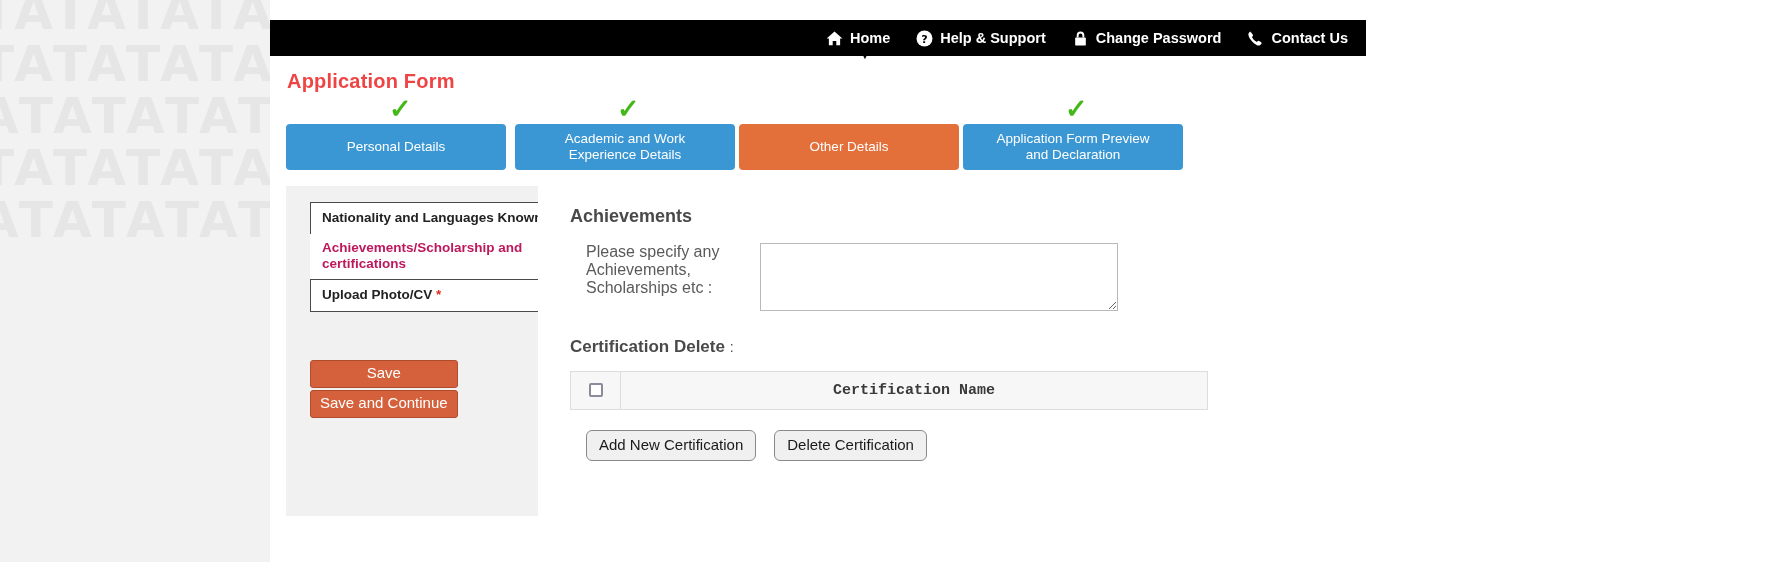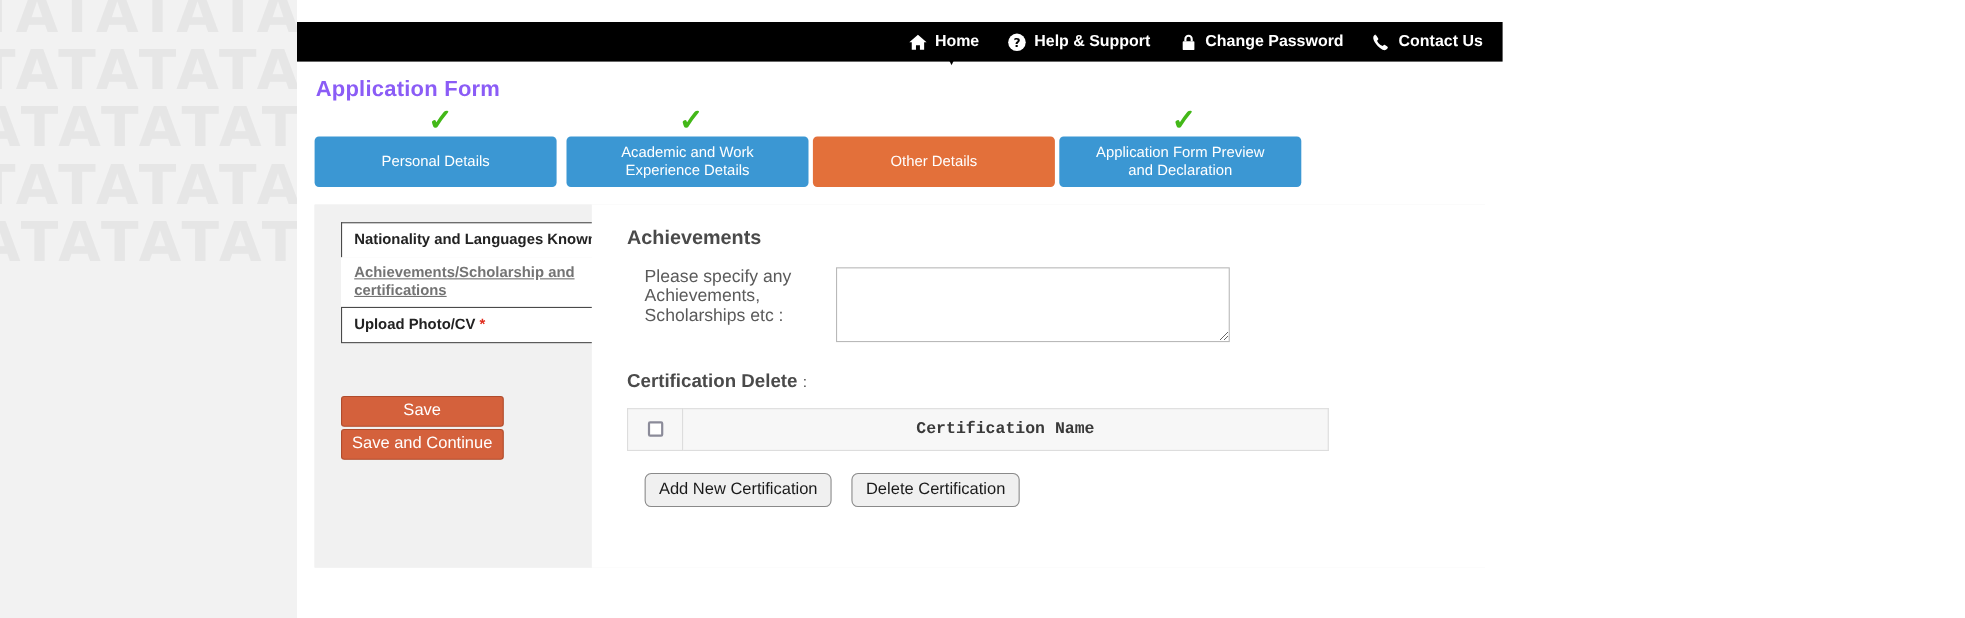--- a/index.html
+++ b/index.html
@@ -107,21 +107,21 @@
     overflow: hidden;
   }
 
   
   .page-title {
     position: absolute;
     left: 17px;
     top: 50px;
     font-size: 20px;
     font-weight: bold;
-    color: #8b5cf6;
+    color: #ef4444;
     letter-spacing: 0.2px;
   }
 
   
   .steps {
     position: absolute;
     left: 16px;
     top: 76px;
     width: 906px;
     height: 78px;
@@ -189,28 +189,27 @@
     background: #ffffff;
     padding: 7px 10px 8px 11px;
     font-size: 13.5px;
     line-height: 16px;
     font-weight: bold;
     color: #222222;
     cursor: pointer;
   }
   .side-item.last { border-bottom: 1px solid #4a4a4a; }
   .side-item.active {
-    color: #737373;
+    color: #be185d;
     border-color: transparent;
     border-top: none;
     border-bottom: none;
     background: #ffffff;
     padding-top: 6px;
     padding-bottom: 7px;
-    text-decoration: underline;
   }
   .req { color: #e02b1c; font-weight: bold; }
 
   .side-actions {
     position: absolute;
     left: 24px;
     top: 174px;
     display: flex;
     gap: 2px;
     flex-direction: column;

